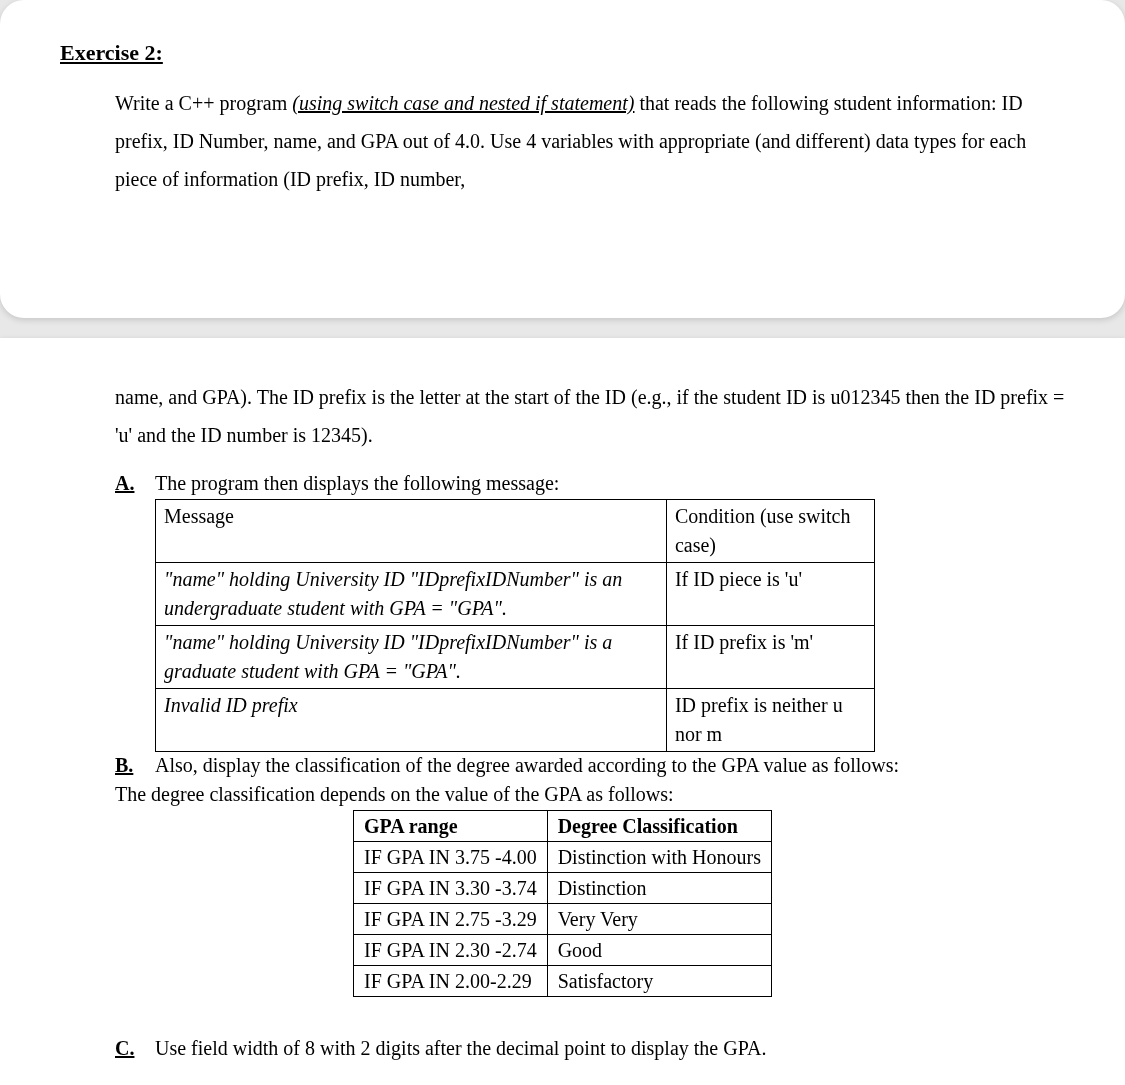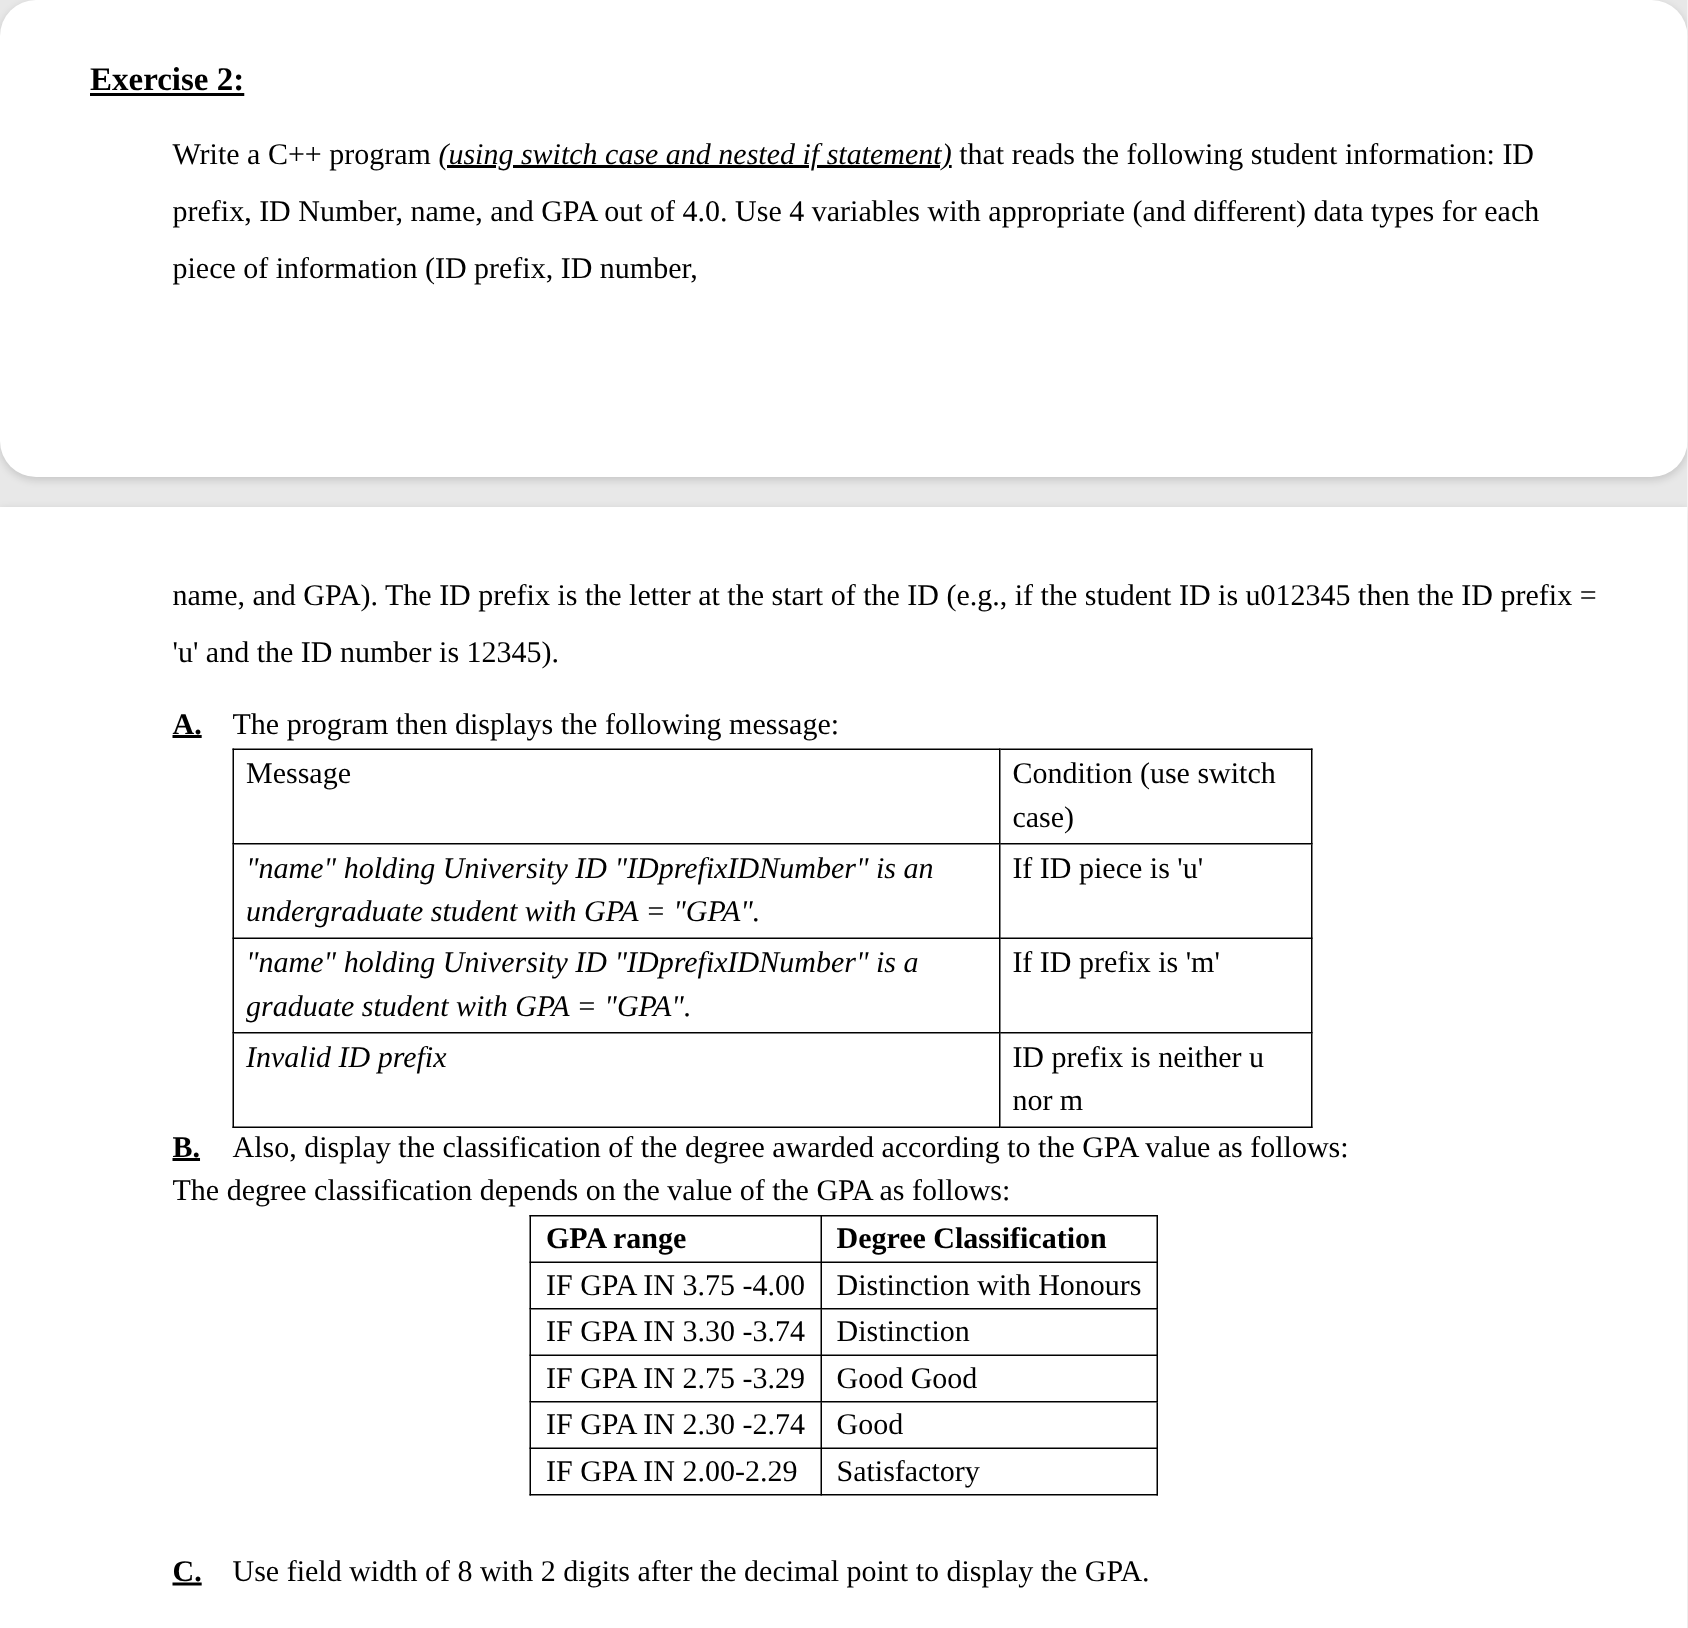--- a/index.html
+++ b/index.html
@@ -128,21 +128,21 @@
     <tr>
       <td>IF GPA IN 3.75 -4.00</td>
       <td>Distinction with Honours</td>
     </tr>
     <tr>
       <td>IF GPA IN 3.30 -3.74</td>
       <td>Distinction</td>
     </tr>
     <tr>
       <td>IF GPA IN 2.75 -3.29</td>
-      <td>Good Good</td>
+      <td>Very Very</td>
     </tr>
     <tr>
       <td>IF GPA IN 2.30 -2.74</td>
       <td>Good</td>
     </tr>
     <tr>
       <td>IF GPA IN 2.00-2.29</td>
       <td>Satisfactory</td>
     </tr>
   </tbody>

